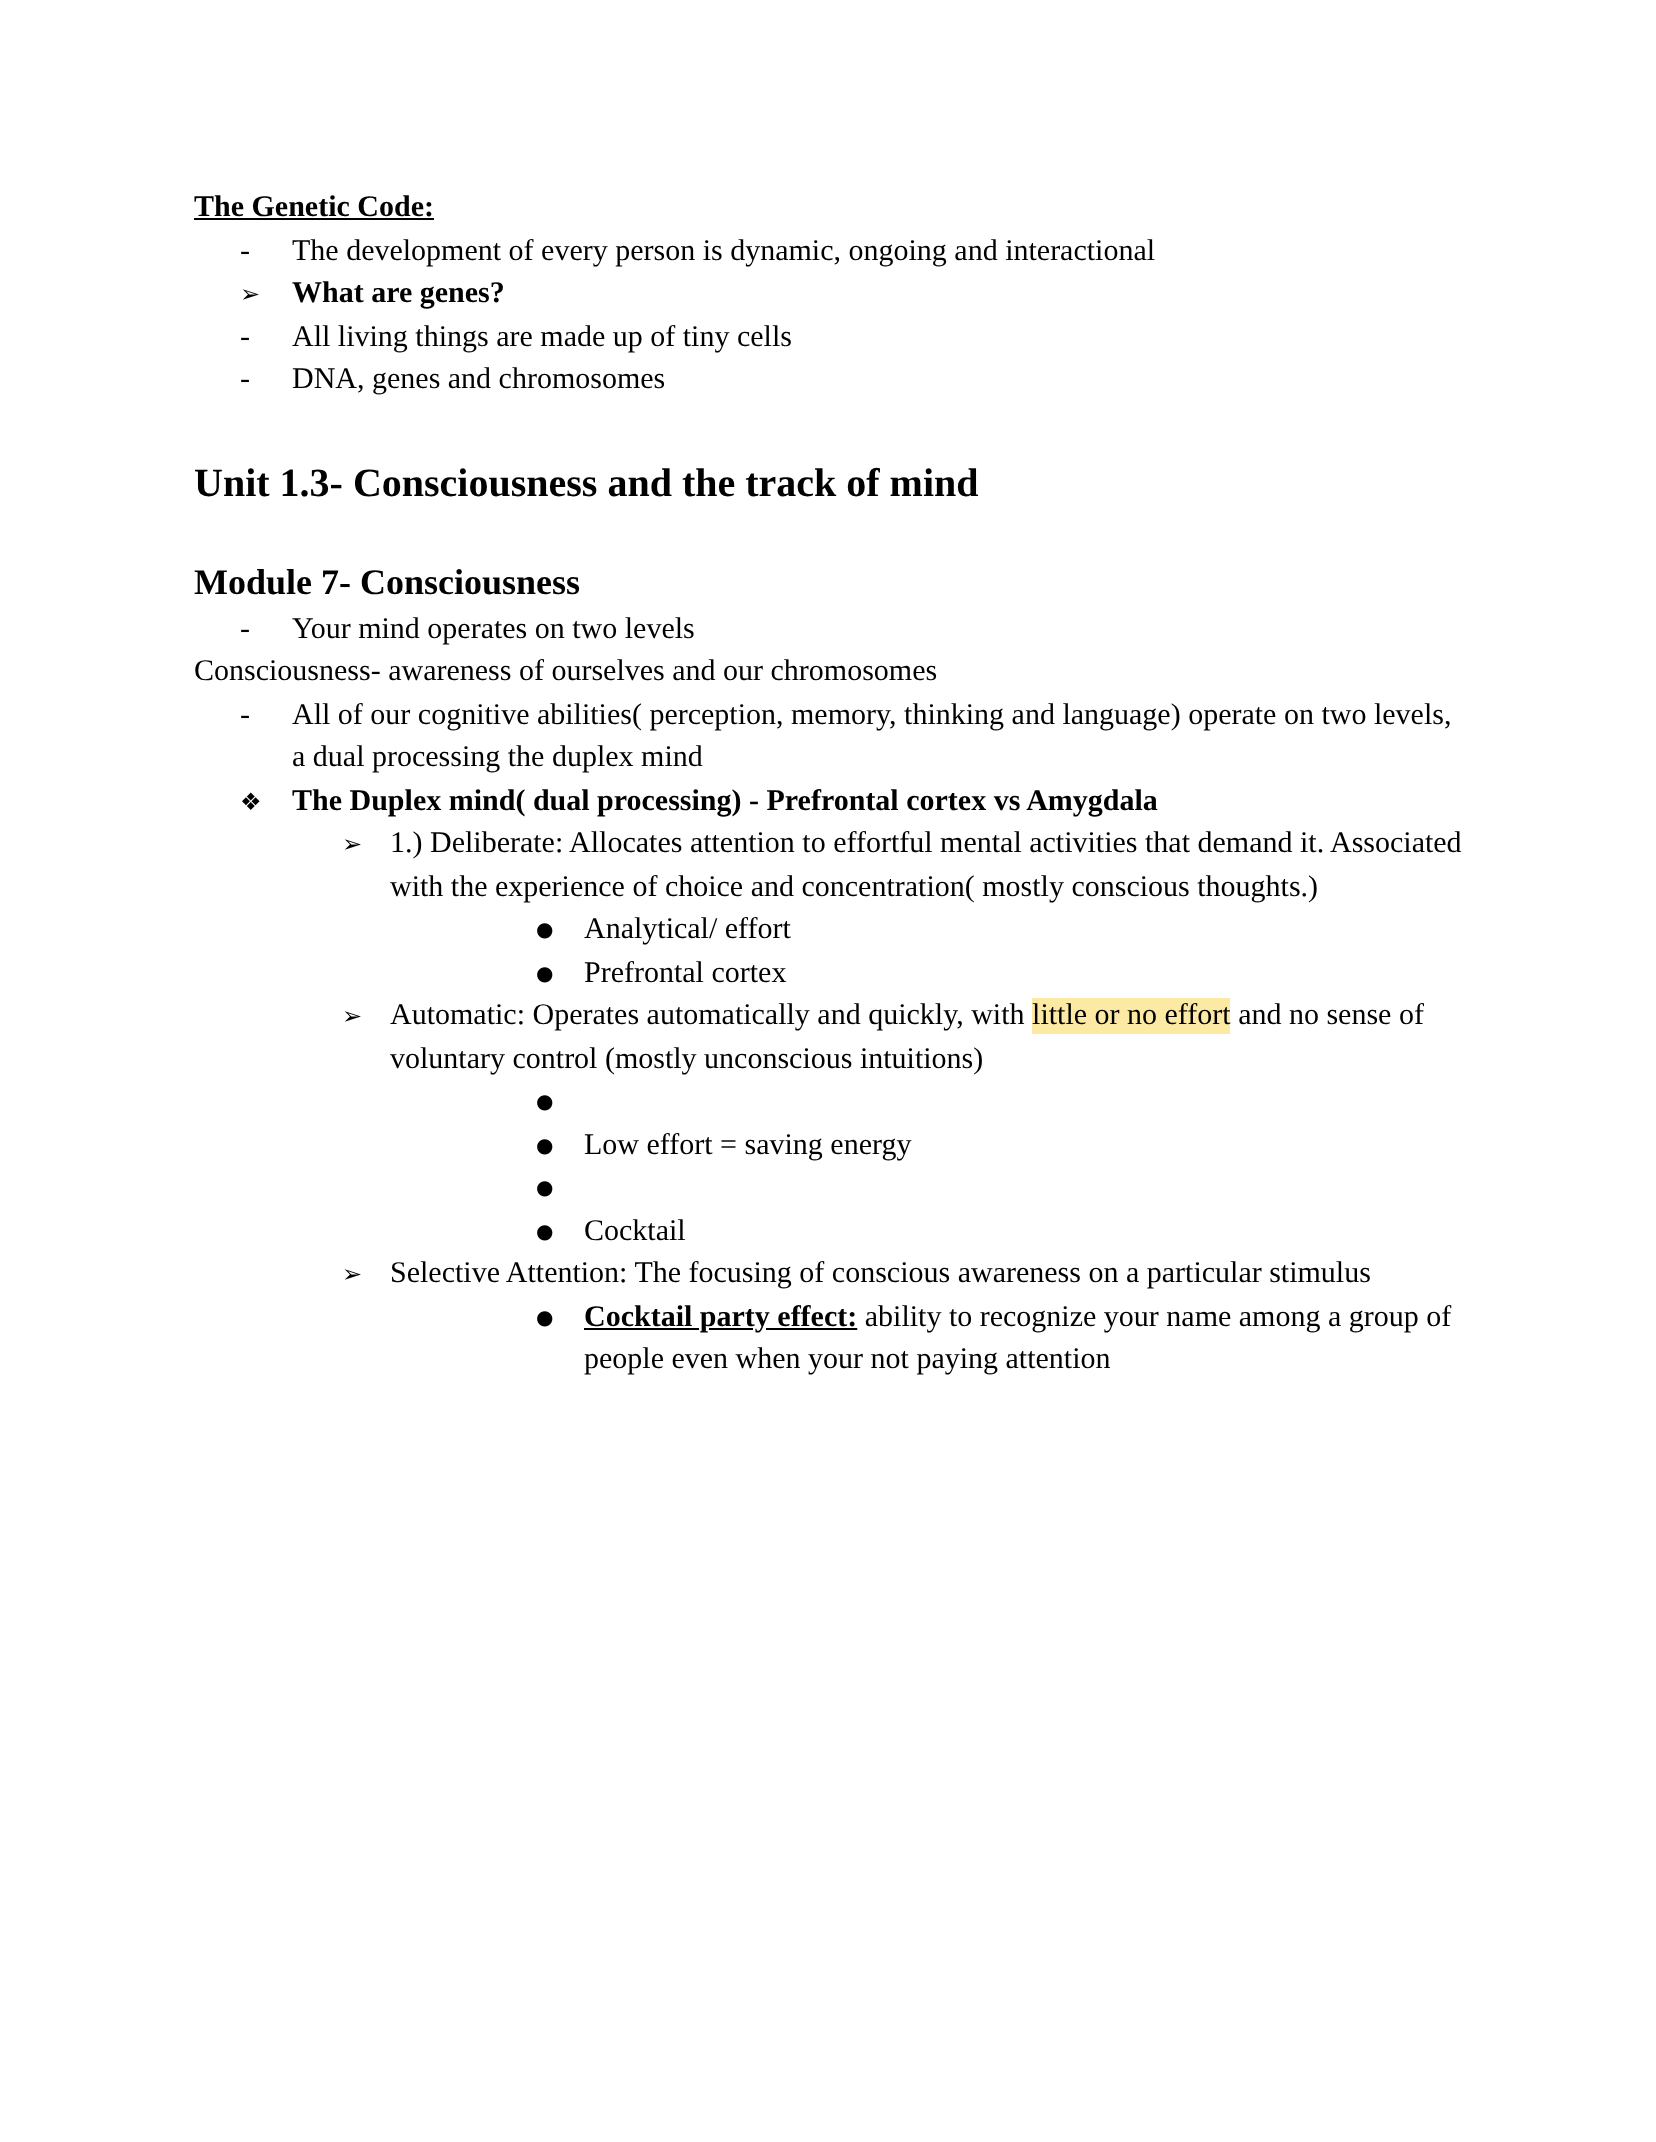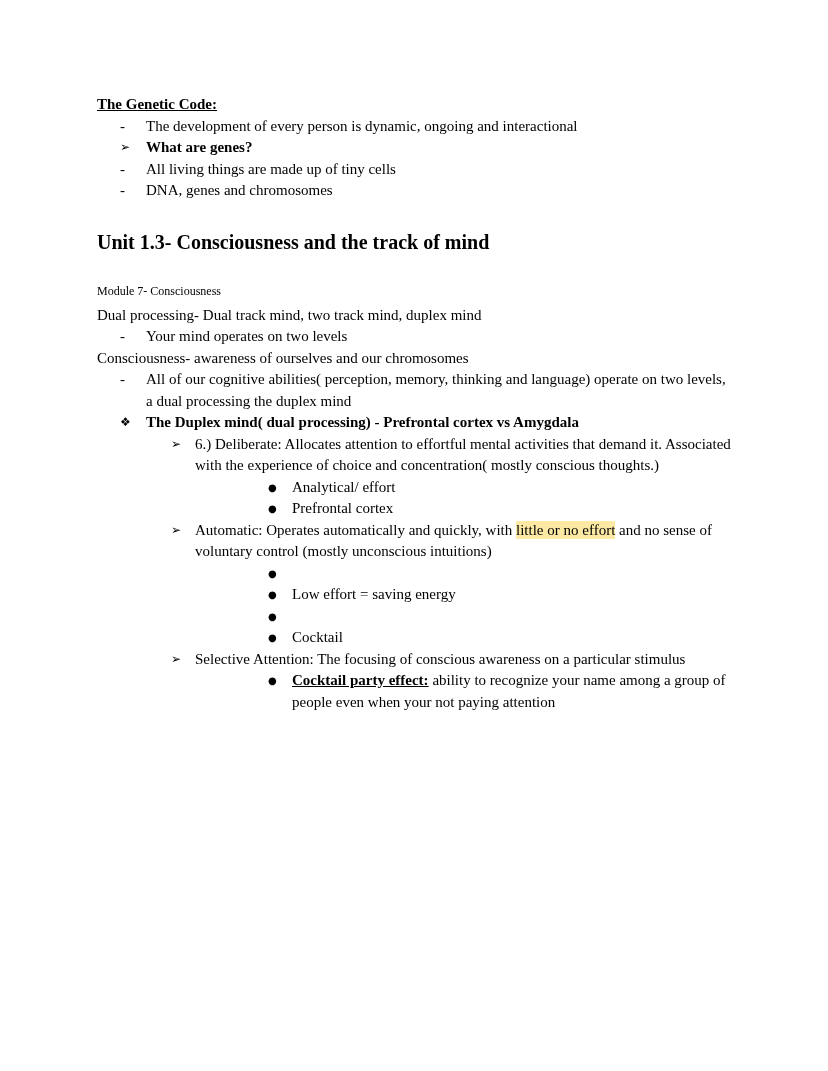--- a/index.html
+++ b/index.html
@@ -14,21 +14,21 @@
   .bullet{flex:0 0 auto;line-height:21.5px;text-align:left}
   .bullet.dash{font-family:inherit;font-size:15px}
   .bullet.arrow{font-family:"DejaVu Sans",sans-serif;font-size:12px}
   .bullet.diamond{font-family:"DejaVu Sans",sans-serif;font-size:12px}
   .bullet.dot{font-family:"DejaVu Sans",sans-serif;font-size:10px}
   .txt{flex:1 1 auto;min-width:0}
   .b{font-weight:bold}
   .u{text-decoration:underline}
   .hl{padding:1px 0}
   .h1{font-size:20px;font-weight:bold;line-height:26px;margin:27px 0 16px 0}
-  .h2{font-size:12px;font-weight:400;line-height:24px;margin:24px 0 2px 0}
+  .h2{font-size:18px;font-weight:700;line-height:24px;margin:24px 0 2px 0}
 </style>
 </head>
 <body>
 
 <div class="page">
   <div class="content">
       <div class="line">
         <span class="txt"><span class="b u">The Genetic Code:</span></span>
       </div>
       <div class="line">
@@ -43,40 +43,37 @@
         <span class="bullet dash" style="margin-left: 23px; width: 26px;">-</span>
         <span class="txt"><span>All living things are made up of tiny cells</span></span>
       </div>
       <div class="line">
         <span class="bullet dash" style="margin-left: 23px; width: 26px;">-</span>
         <span class="txt"><span>DNA, genes and chromosomes</span></span>
       </div>
       <div class="h1"><span class="txt"><span>Unit 1.3- Consciousness and the track of mind</span></span></div>
       <div class="h2"><span class="txt"><span>Module 7- Consciousness</span></span></div>
       <div class="line">
-        <span class="txt"><span>Dual processing- Dual track mind, two track mind, duplex mind</span></span>
-      </div>
-      <div class="line">
         <span class="bullet dash" style="margin-left: 23px; width: 26px;">-</span>
         <span class="txt"><span>Your mind operates on two levels</span></span>
       </div>
       <div class="line">
         <span class="txt"><span>Consciousness- awareness of ourselves and our chromosomes</span></span>
       </div>
       <div class="line">
         <span class="bullet dash" style="margin-left: 23px; width: 26px;">-</span>
         <span class="txt"><span>All of our cognitive abilities( perception, memory, thinking and language) operate on two levels, a dual processing the duplex mind</span></span>
       </div>
       <div class="line">
         <span class="bullet diamond" style="margin-left: 23px; width: 26px;">❖</span>
         <span class="txt"><span class="b">The Duplex mind( dual processing) - Prefrontal cortex vs Amygdala</span></span>
       </div>
       <div class="line">
         <span class="bullet arrow" style="margin-left: 74px; width: 24px;">➢</span>
-        <span class="txt"><span>6.) Deliberate: Allocates attention to effortful mental activities that demand it. Associated with the experience of choice and concentration( mostly conscious thoughts.)</span></span>
+        <span class="txt"><span>1.) Deliberate: Allocates attention to effortful mental activities that demand it. Associated with the experience of choice and concentration( mostly conscious thoughts.)</span></span>
       </div>
       <div class="line">
         <span class="bullet dot" style="margin-left: 171px; width: 24px;">●</span>
         <span class="txt"><span>Analytical/ effort</span></span>
       </div>
       <div class="line">
         <span class="bullet dot" style="margin-left: 171px; width: 24px;">●</span>
         <span class="txt"><span>Prefrontal cortex</span></span>
       </div>
       <div class="line">

